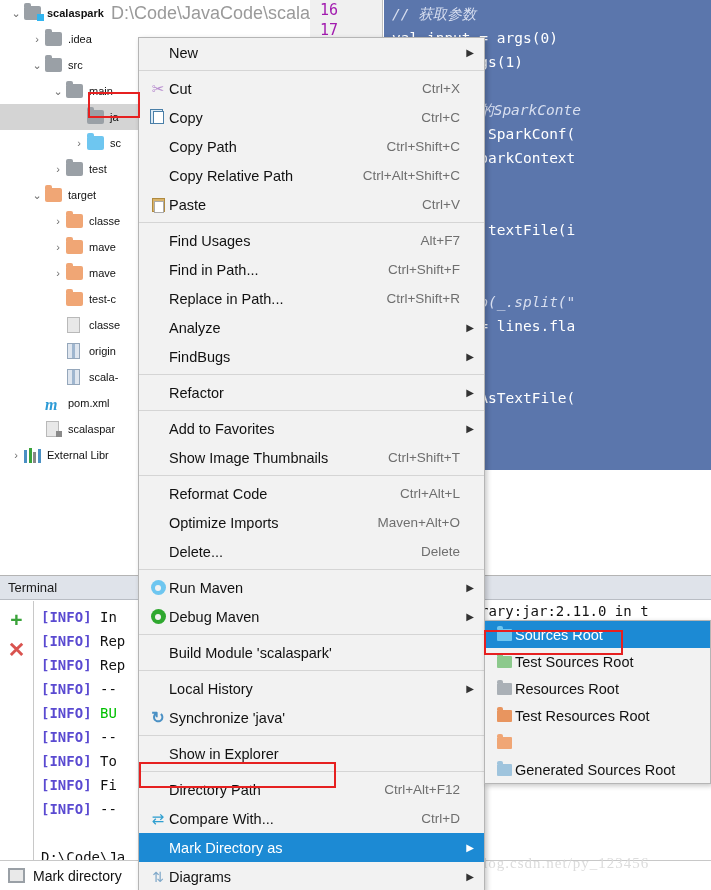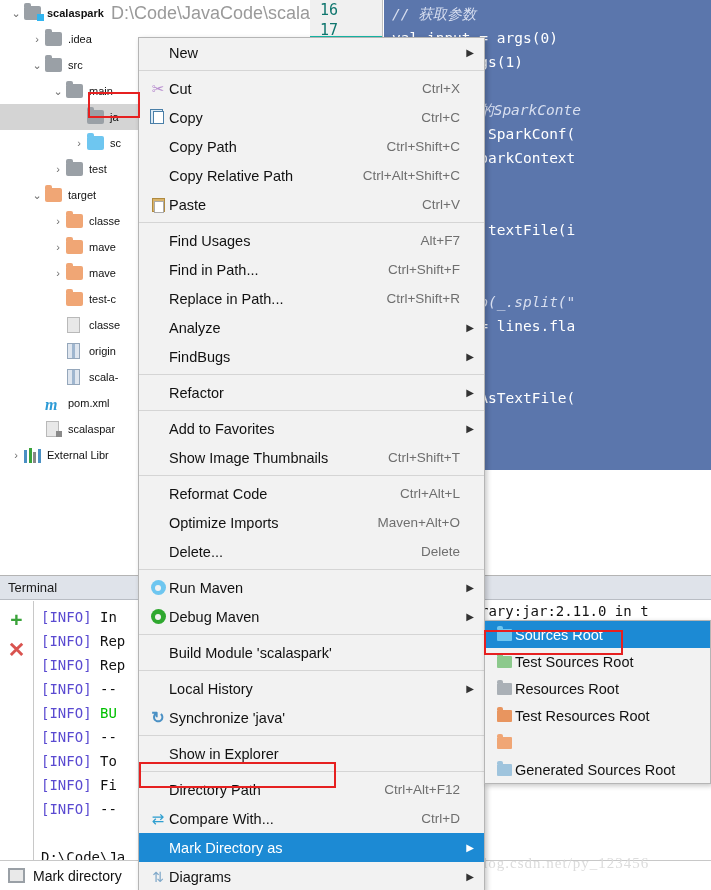--- a/index.html
+++ b/index.html
@@ -37,22 +37,22 @@
              background:#e8e8e8; border:1px solid #b9b9b9; }
   .fileico.zip { background:linear-gradient(90deg,#dfe6ef 0 40%,#9fb6cf 40% 60%,#dfe6ef 60%); border-color:#95a7bb;}
   .mico { font-style:italic; font-weight:bold; color:#2d9bd6; font-size:16px;
           font-family:"Liberation Serif", serif; }
   .libico { display:flex; gap:1.5px; align-items:flex-end; height:15px; }
   .libico i { width:3px; display:block; }
 
   
   .editor { position:absolute; left:310px; top:0; width:401px; height:575px; background:#fff; }
   .gutter { position:absolute; left:0; top:0; width:73px; height:40px; background:#f0f0f0;
-            border-right:1px solid #c0c0c0; border-bottom:4px solid #14b8a6;
-            color:#0f766e; font-family:"DejaVu Sans Mono", monospace; font-size:15px;
+            border-right:1px solid #c0c0c0; border-bottom:2px solid #14b8a6;
+            color:#a21caf; font-family:"DejaVu Sans Mono", monospace; font-size:15px;
             text-align:left; padding-left:10px; }
   .gutter div { height:20px; line-height:20px; }
   .codearea { position:absolute; left:74px; top:0; right:0; height:470px;
               background:#5b76ac; color:#fff;
               font-family:"DejaVu Sans Mono", monospace; font-size:14.5px;
               overflow:hidden; padding-top:2px; }
   .codearea .ln { height:24px; line-height:24px; white-space:pre; padding-left:8px; }
   .codearea .cmt { font-style:italic; color:#d8dff0; }
   .sep { position:absolute; left:74px; width:6px; top:0; height:470px; background:#fff; }
 
@@ -64,21 +64,21 @@
   .termside { position:absolute; left:0; top:25px; width:34px; bottom:30px;
               border-right:1px solid #c8c8c8; display:flex; flex-direction:column;
               align-items:center; padding-top:8px; gap:9px; }
   .tbtn { font-size:21px; line-height:1; font-weight:bold; }
   .tplus { color:#3aa33a; }
   .tx    { color:#d9534f; }
   .termbody { position:absolute; left:35px; top:25px; right:0; bottom:30px;
               font-family:"DejaVu Sans Mono", monospace; font-size:14px; color:#111;
               padding:4px 0 0 6px; overflow:hidden; }
   .termbody .l { height:24px; line-height:24px; white-space:pre; }
-  .ti { color:#5a4ad1; }
+  .ti { color:#5a4ad1;font-weight:bold; }
   .tg { color:#00c000; }
   .statusbar { position:absolute; left:0; right:0; bottom:0; height:30px;
                border-top:1px solid #c8c8c8; display:flex; align-items:center;
                padding-left:8px; gap:8px; font-size:14px; color:#111; }
   .sbico { width:17px; height:15px; border:2px solid #9aa0a6; background:#e9e9e9; }
 
   
   .cmenu { position:absolute; left:138px; top:37px; width:347px; background:#f2f2f2;
            border:1px solid #b5b5b5; box-shadow:2px 2px 5px rgba(0,0,0,.22); z-index:40; }
   .mi { height:29px; display:flex; align-items:center; padding:0 10px 0 8px;

